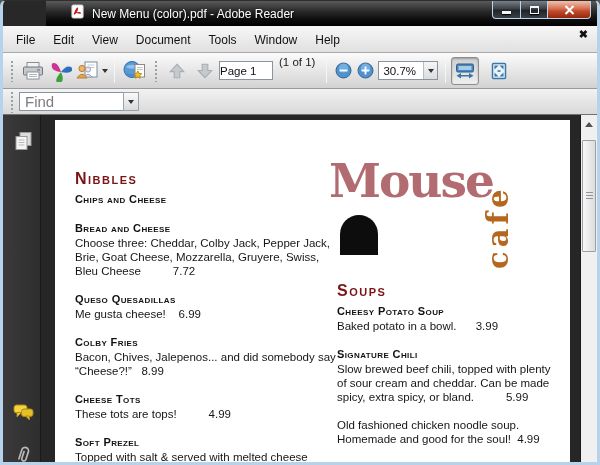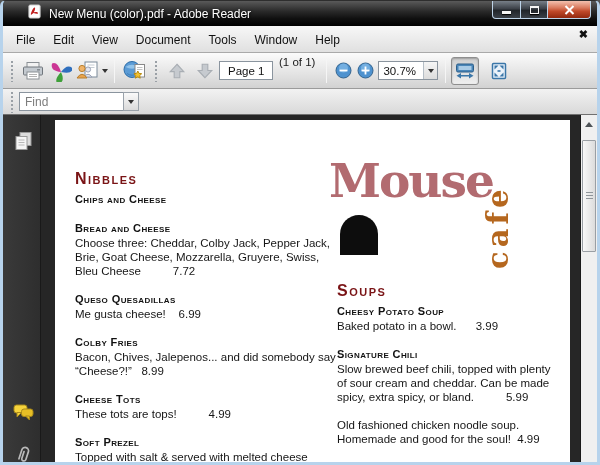--- a/index.html
+++ b/index.html
@@ -4,49 +4,49 @@
 <style>
   * { margin:0; padding:0; box-sizing:border-box; }
   body { font-family:"Liberation Sans", sans-serif; background:#555; }
   .window{
     position:relative; width:600px; height:465px; overflow:hidden;
     border-left:3px solid var(--window-border); border-right:3px solid var(--window-border);
     border-bottom:3px solid var(--window-border); border-top:1px solid #2e2e2e;
     border-radius:6px 6px 0 0; background:#282828;
   }
   
-  .titlebar{ position:relative; height:25px; background:linear-gradient(180deg,#5a5a5a 0%,#2b2b2b 40%,#101010 70%,#000 100%); display:flex; align-items:center; padding-left:24px; }
+  .titlebar{ position:relative; height:25px; background:linear-gradient(180deg,#5a5a5a 0%,#2b2b2b 40%,#101010 70%,#000 100%); display:flex; align-items:center; padding-left:24px;margin-left:43px; }
   .titlebar .title{ color:#fff; font-size:12px; margin-left:7px; text-shadow:0 1px 3px #000; }
   .win-controls{ position:absolute; top:0; right:6px; display:flex; }
   .win-btn{ height:18px; border:1px solid #bdd3e8; border-top:none; display:flex; align-items:center; justify-content:center; }
   .win-btn.min{ width:29px; border-radius:0 0 0 4px; background:linear-gradient(180deg,#777f88 0%,#3c4148 45%,#21252a 55%,#3a4047 100%); }
   .win-btn.max{ width:27px; border-left:none; background:linear-gradient(180deg,#777f88 0%,#3c4148 45%,#21252a 55%,#3a4047 100%); }
   .win-btn.close{ width:43px; border-left:none; border-radius:0 0 4px 0; background:linear-gradient(180deg,#f3c0ae 0%,#d97a5e 40%,#c14a2a 60%,#92280e 100%); }
   .glyph-min{ width:9px; height:3px; background:#f5f5f5; box-shadow:0 1px 1px #000; margin-top:6px; }
   .glyph-max{ width:9px; height:8px; border:1px solid #f5f5f5; border-top:2px solid #f5f5f5; box-shadow:0 1px 1px #000; }
   
   .menubar{ position:relative; height:27px; background:linear-gradient(180deg,#f7f7f7,#e0e0e0); border-bottom:1px solid #a9a9a9; display:flex; align-items:center; padding-left:4px; }
   .menubar .mitem{ font-size:12px; color:#111; padding:0 9px; line-height:18px; }
   .menubar-close{ position:absolute; right:9px; top:2px; font-size:11px; font-weight:bold; color:#111; }
   
   .toolbar{ height:36px; background:linear-gradient(180deg,#fbfbfb,#e3e3e3 60%,#d2d2d2); border-bottom:1px solid #9b9b9b; display:flex; align-items:center; padding:0 6px; }
   .grip{ width:5px; height:22px; margin:0 4px 0 1px;
     background-image:radial-gradient(circle,#9aa0a6 1px, transparent 1.2px); background-size:4px 4px; }
   .tbtn{ height:28px; min-width:28px; display:flex; align-items:center; justify-content:center; border:1px solid transparent; border-radius:3px; }
   .tsep{ width:1px; height:24px; background:#adadad; border-right:1px solid #f5f5f5; margin:0 5px; }
   .caret{ width:0; height:0; border-left:3.5px solid transparent; border-right:3.5px solid transparent; border-top:4px solid #333; margin-left:3px; }
-  .page-box{ width:54px; height:19px; border:1px solid #8a949e; background:#fff; font-size:11.5px; padding:1px 8px; color:#111; font-family:"Liberation Sans",sans-serif; }
+  .page-box{ width:54px; height:19px; border:1px solid #8a949e; background:#fff; font-size:11.5px; padding:1px 0; color:#111; font-family:"Liberation Sans",sans-serif; }
   .page-count{ font-size:11.5px; color:#1a1a1a; margin:0 6px 17px 6px; }
   .zoom-box{ display:flex; align-items:center; height:19px; border:1px solid #8a949e; background:#fff; margin:0 2px; }
   .zoom-val{ width:44px; font-size:11.5px; color:#111; padding:0 4px; text-align:left; }
   .zoom-dd{ width:14px; height:100%; border-left:1px solid #b5bec6; display:flex; align-items:center; justify-content:center; background:linear-gradient(#f5f5f5,#dcdcdc); }
   .tbtn.pressed{ border:1px solid #8e8e8e; background:linear-gradient(180deg,#cfcfcf,#efefef); box-shadow:inset 0 1px 2px rgba(0,0,0,.25); }
   
   .findbar{ height:26px; background:linear-gradient(180deg,#f2f2f2,#d9d9d9); border-bottom:1px solid #707070; display:flex; align-items:center; padding:0 6px; }
-  .find-input{ width:104px; height:19px; border:1px solid #8a949e; border-right:none; font-size:12px; padding:0 5px; color:#333; font-family:"Liberation Sans",sans-serif; }
+  .find-input{ width:104px; height:19px; border:1px solid #8a949e; border-right:none; font-size:15px; padding:0 5px; color:#333; font-family:"Liberation Sans",sans-serif; }
   .find-input::placeholder{ color:#7d7d7d; }
   .find-dd{ width:16px; height:19px; border:1px solid #9aa2aa; background:linear-gradient(#fafafa,#dadada); display:flex; align-items:center; justify-content:center; }
   
   .content{ position:relative; display:flex; height:399px; }
   .navstrip{ width:38px; background:linear-gradient(90deg,#3a3a3a,#2e2e2e); border-right:1px solid #191919; position:relative; }
   .nav-icon{ position:absolute; left:8px; width:24px; height:24px; display:flex; align-items:center; justify-content:center; }
   .docpane{ flex:1; position:relative; background:#262626; overflow:hidden; }
   .page{ position:absolute; left:14px; top:5px; width:515px; height:420px; background:#fff; }
   
   .scrollbar{ width:17px; background:#f0f0f0; position:relative; border-left:1px solid #1a1a1a; }

